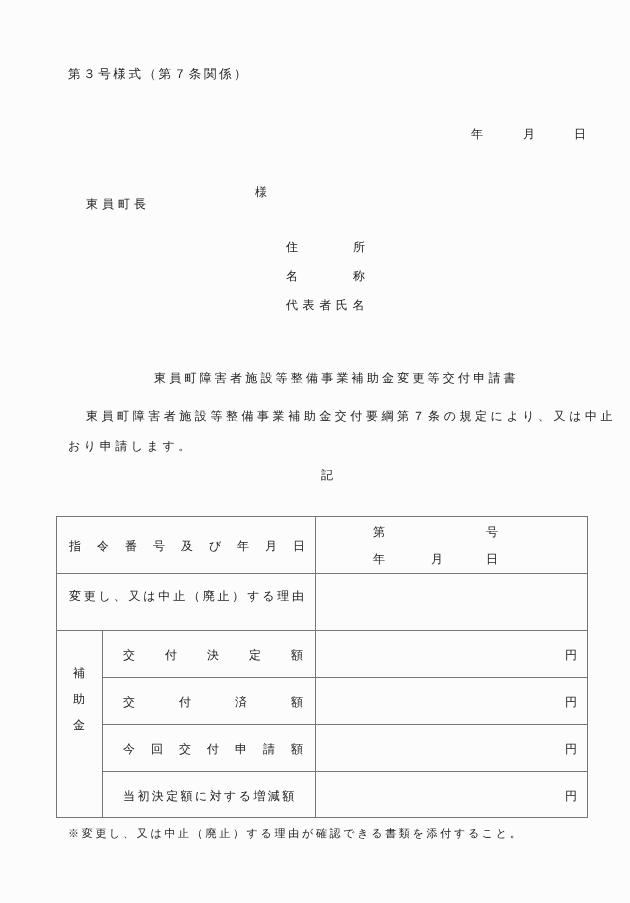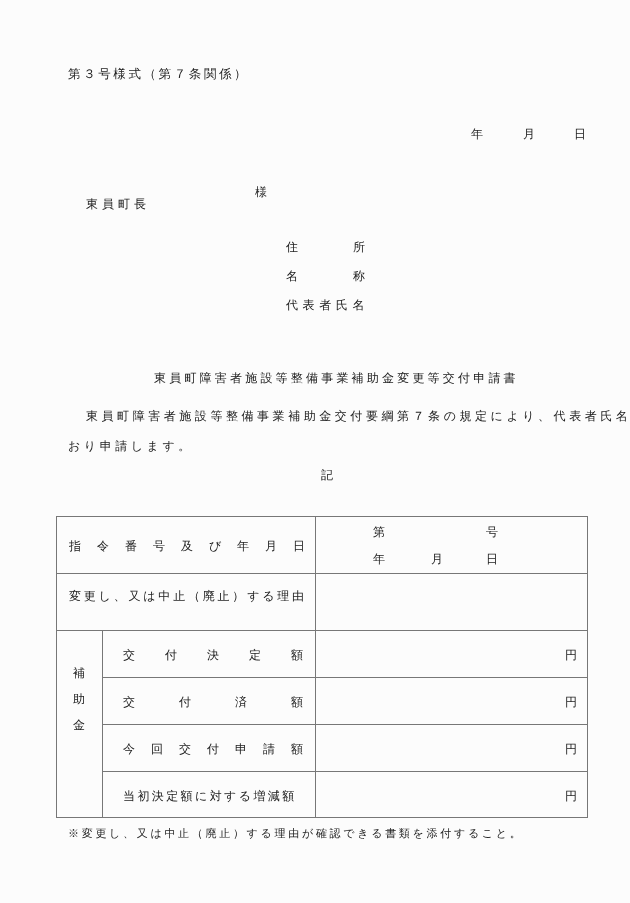--- a/index.html
+++ b/index.html
@@ -76,21 +76,21 @@
   <span class="lbl-b">所</span>
 </div>
 <div class="abs applicant-row" style="top:268px">
   <span class="lbl-a">名</span>
   <span class="lbl-b">称</span>
 </div>
 <div class="abs" id="applicant-rep">代表者氏名</div>
 
 <div class="abs" id="doc-title">東員町障害者施設等整備事業補助金変更等交付申請書</div>
 
-<div class="abs" id="body-line1">東員町障害者施設等整備事業補助金交付要綱第７条の規定により、代表者氏名</div>
+<div class="abs" id="body-line1">東員町障害者施設等整備事業補助金交付要綱第７条の規定により、又は中止</div>
 <div class="abs" id="body-line2">おり申請します。</div>
 <div class="abs" id="ki">記</div>
 
 <div id="app-table">
 
   <div class="hline" style="left:0; top:56px; width:530px;"></div>
   <div class="hline" style="left:0; top:113px; width:530px;"></div>
   <div class="hline" style="left:46px; top:160px; width:484px;"></div>
   <div class="hline" style="left:46px; top:207px; width:484px;"></div>
   <div class="hline" style="left:46px; top:254px; width:484px;"></div>

